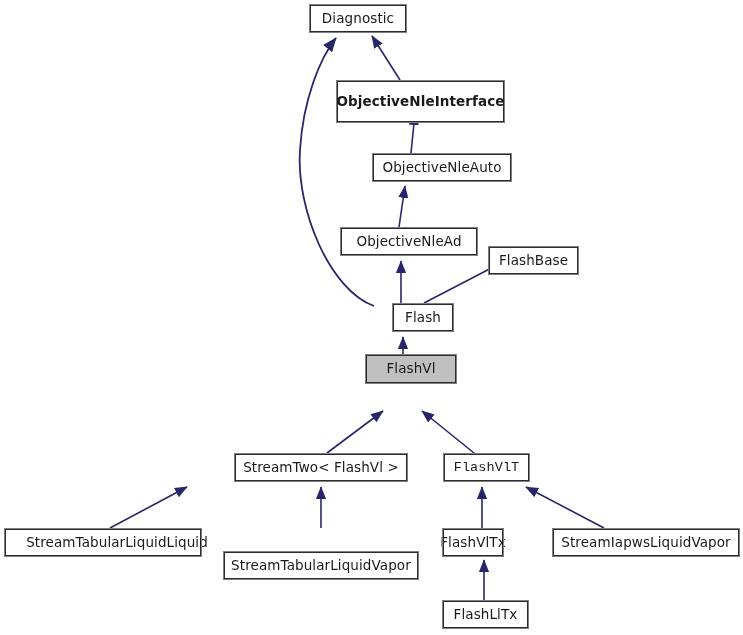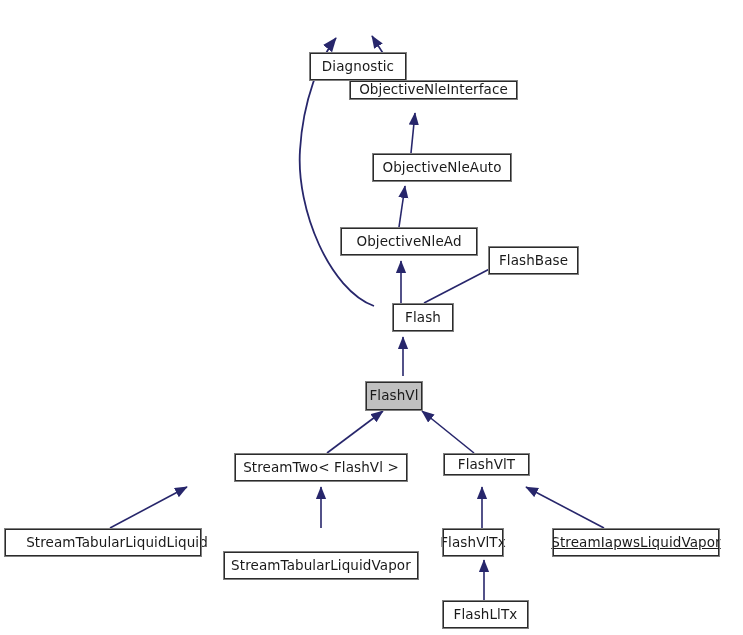--- a/index.html
+++ b/index.html
@@ -85,56 +85,56 @@
     <path d="M 321,528 L 321,487" stroke="#27266b" stroke-width="1.6" fill="none" marker-end="url(#arrowhead)"></path>
 
     <path d="M 482,528 L 482,487" stroke="#27266b" stroke-width="1.6" fill="none" marker-end="url(#arrowhead)"></path>
 
     <path d="M 604,528 L 526,487" stroke="#27266b" stroke-width="1.6" fill="none" marker-end="url(#arrowhead)"></path>
 
     <path d="M 484,600 L 484,560" stroke="#27266b" stroke-width="1.6" fill="none" marker-end="url(#arrowhead)"></path>
   </svg>
 
   <div id="node-layer">
-      <div class="node" style="left: 310px; top: 5px; width: 96px; height: 27px; margin-top: 48px;">
+      <div class="node" style="left: 310px; top: 5px; width: 96px; height: 27px;">
         <span class="node-label">Diagnostic</span>
       </div>
-      <div class="node" style="left: 350px; top: 81px; width: 167px; height: 18px;">
+      <div class="node" style="left: 337px; top: 81px; width: 167px; height: 41px; font-weight: bold;">
         <span class="node-label">ObjectiveNleInterface</span>
       </div>
       <div class="node" style="left: 340px; top: 154px; width: 138px; height: 27px; margin-left: 33px;">
         <span class="node-label">ObjectiveNleAuto</span>
       </div>
       <div class="node" style="left: 341px; top: 228px; width: 136px; height: 27px;">
         <span class="node-label">ObjectiveNleAd</span>
       </div>
       <div class="node" style="left: 489px; top: 228px; width: 89px; height: 27px; margin-top: 19px;">
         <span class="node-label">FlashBase</span>
       </div>
       <div class="node" style="left: 373px; top: 304px; width: 60px; height: 27px; margin-left: 20px;">
         <span class="node-label">Flash</span>
       </div>
-      <div class="node highlight" style="left: 366px; top: 382px; width: 56px; height: 28px;">
+      <div class="node highlight" style="left: 366px; top: 355px; width: 90px; height: 28px;">
         <span class="node-label">FlashVl</span>
       </div>
       <div class="node" style="left: 235px; top: 454px; width: 172px; height: 27px; text-align: center;">
         <span class="node-label">StreamTwo&lt; FlashVl &gt;</span>
       </div>
-      <div class="node" style="left: 444px; top: 454px; width: 85px; height: 21px;">
+      <div class="node" style="left: 444px; top: 454px; width: 85px; height: 27px; font-family: Liberation Mono, monospace;">
         <span class="node-label">FlashVlT</span>
       </div>
       <div class="node" style="left: 5px; top: 529px; width: 196px; height: 27px; padding-left: 28px;">
         <span class="node-label">StreamTabularLiquidLiquid</span>
       </div>
       <div class="node" style="left: 224px; top: 529px; width: 194px; height: 27px; margin-top: 23px;">
         <span class="node-label">StreamTabularLiquidVapor</span>
       </div>
       <div class="node" style="left: 443px; top: 529px; width: 60px; height: 27px;">
         <span class="node-label">FlashVlTx</span>
       </div>
-      <div class="node" style="left: 553px; top: 529px; width: 166px; height: 27px; text-decoration: underline;">
+      <div class="node" style="left: 553px; top: 529px; width: 186px; height: 27px;">
         <span class="node-label">StreamIapwsLiquidVapor</span>
       </div>
       <div class="node" style="left: 443px; top: 601px; width: 85px; height: 27px;">
         <span class="node-label">FlashLlTx</span>
       </div>
     </div>
 </div>
 
 </body></html>

